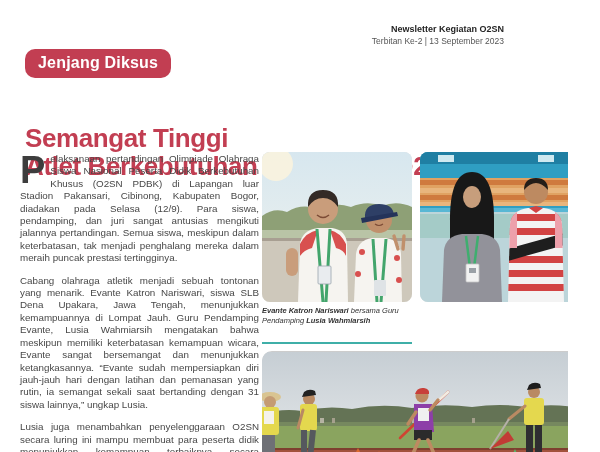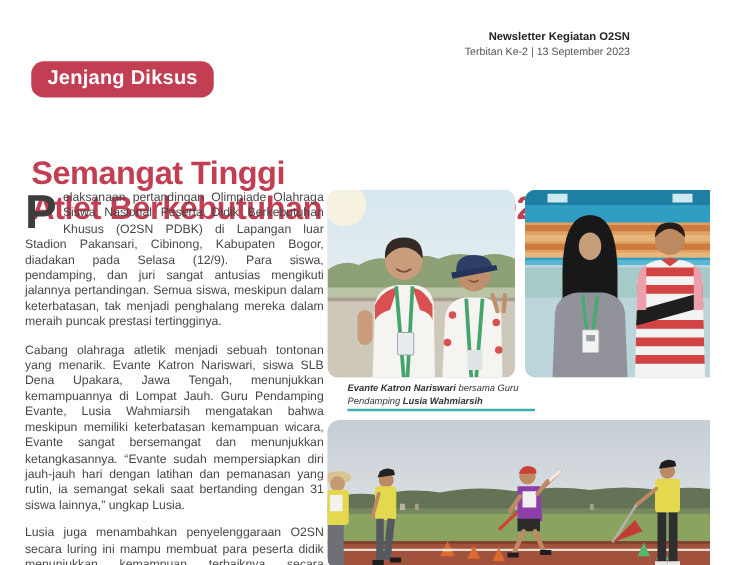--- a/index.html
+++ b/index.html
@@ -39,21 +39,21 @@
   
   .media-col{position:absolute;left:262px;top:152px;width:318px;}
   .photo-row{display:flex;gap:8px;}
   .photo{border-radius:8px;overflow:hidden;height:150px;background:#ddd;}
   .photo svg{display:block;width:100%;height:100%;}
   .photo-a{width:150px;}
   .photo-b{width:160px;}
   .caption-row{display:flex;gap:8px;margin-top:4px;}
   .caption{
     font-size:7.5px;font-style:italic;line-height:9.5px;color:#333;
-    border-bottom:2px solid var(--caption-rule);padding-bottom:2px;margin-left:16px;
+    border-bottom:2px solid var(--caption-rule);padding-bottom:17px;
   }
   .caption-a{width:150px;}
   .caption-b{width:160px;}
   .caption .cname{font-weight:700;}
   .photo-wide{
     margin-top:7px;width:318px;height:120px;border-radius:10px;overflow:hidden;background:#ccc;
   }
   .photo-wide svg{display:block;width:100%;height:100%;}
 </style>
 </head>

